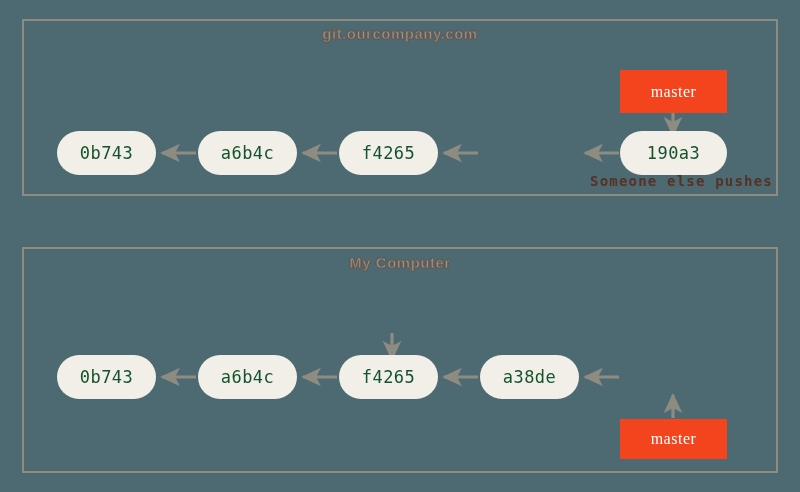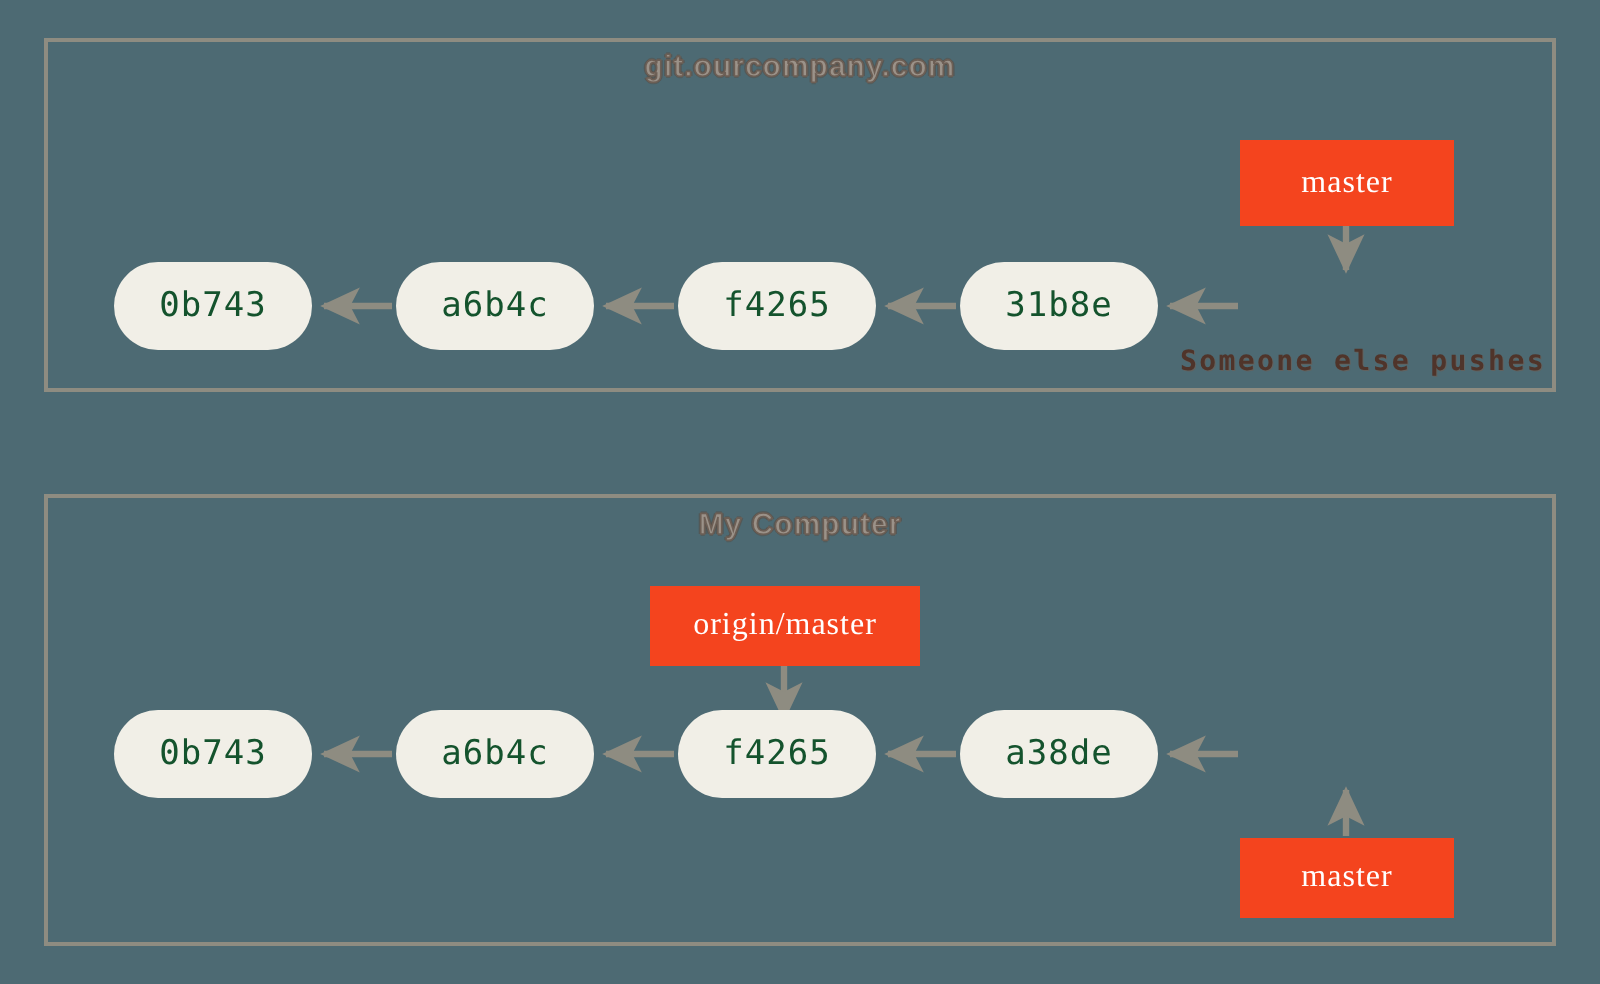--- a/index.html
+++ b/index.html
@@ -169,37 +169,36 @@
   <div class="panel" id="panel-remote"></div>
 
   <div class="panel-title" id="title-remote">git.ourcompany.com</div>
 
   <div class="commit" style="left:57px;  top:131px; width:99px;">0b743</div>
 
   <div class="commit" style="left:198px; top:131px; width:99px;">a6b4c</div>
 
   <div class="commit" style="left:339px; top:131px; width:99px;">f4265</div>
 
-  <div class="commit" style="left:480px; top:131px; width:99px;">31b8e</div>
-
+
+  <div class="commit" style="left:620px; top:131px; width:107px;">190a3</div>
 
   <div class="reflabel" style="left:620px; top:70px; width:107px; height:43px;">master</div>
 
   <div class="annotation" id="annot-pushes">Someone else pushes</div>
 
   <div class="panel" id="panel-local"></div>
 
   <div class="panel-title" id="title-local">My Computer</div>
 
   <div class="commit" style="left:57px;  top:355px; width:99px;">0b743</div>
 
   <div class="commit" style="left:198px; top:355px; width:99px;">a6b4c</div>
 
   <div class="commit" style="left:339px; top:355px; width:99px;">f4265</div>
 
   <div class="commit" style="left:480px; top:355px; width:99px;text-align:center;">a38de</div>
 
 
-  <div class="reflabel" style="left:325px; top:293px; width:135px; height:40px;">origin/master</div>
 
   <div class="reflabel" style="left:620px; top:419px; width:107px; height:40px;">master</div>
 
 </div>
 
 </body></html>

